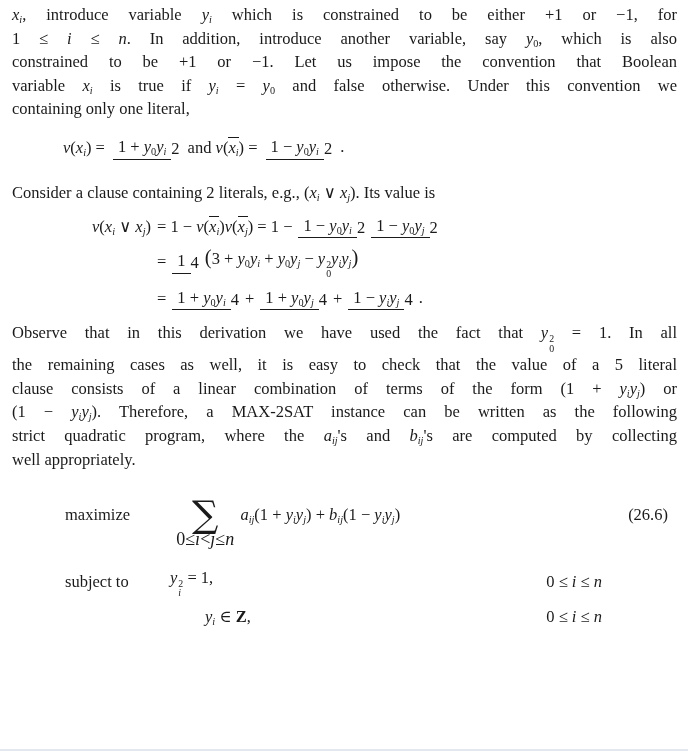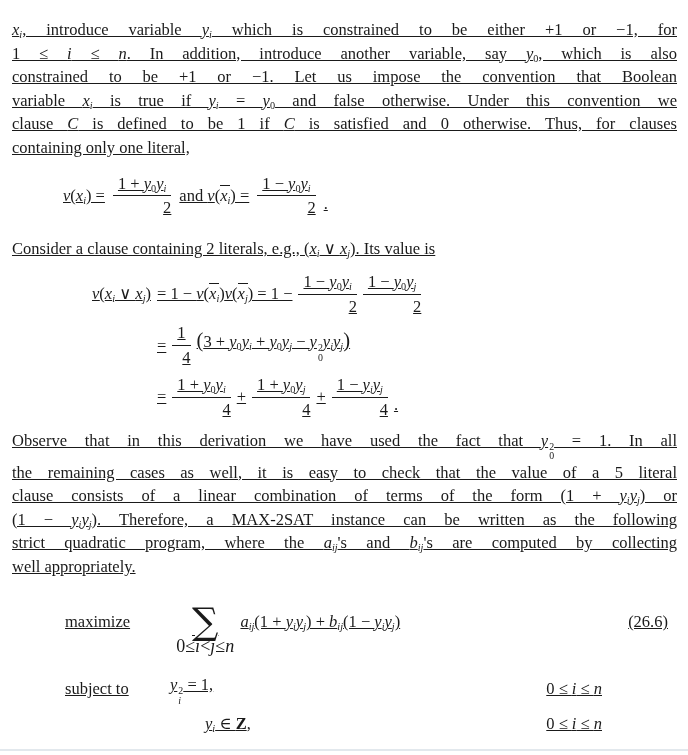--- a/index.html
+++ b/index.html
@@ -6,41 +6,41 @@
   html, body { width:688px; height:755px; }
   body {
     background:#ffffff;
     color:#1a1a1a;
     font-family:"Liberation Serif","DejaVu Serif",serif;
     font-size:16.5px;
     line-height:23.6px;
     position:relative;
     overflow:hidden;
   }
-  .page { position:absolute; inset:0; padding-top:18px;text-decoration:underline; }
+  .page { position:absolute; inset:0; padding-top:3px; }
 
   
   .para { padding:0 11px 0 12px; }
   .jline { text-align:justify; text-align-last:justify; }
   .lline { text-align:left; }
 
   i { font-style:italic; }
   b { font-weight:bold; }
   sub { font-size:0.62em; vertical-align:-0.28em; line-height:0; }
 
   
   .ov { display:inline-block; border-top:1.3px solid #1a1a1a; padding-top:1px; line-height:1.05; }
 
   
   .ss { display:inline-flex; flex-direction:column; align-items:flex-start;
         font-size:0.6em; line-height:0.95; vertical-align:-0.42em; margin-left:1px; }
   .ss span { display:block; }
 
   
-  .frac { display:inline-flex; flex-direction:column; align-items:flex-end; flex:none; }
+  .frac { display:inline-flex; align-items:flex-start; flex:none; }
   .frac .num { padding:0 5px 2px; border-bottom:1.2px solid #1a1a1a; line-height:1.2; white-space:nowrap; }
   .frac .den { padding-top:2px; line-height:1.2; }
 
   
   .eq1 { display:flex; align-items:center; margin:14px 0 0 63px; }
   .eq1 > * + * { margin-left:8px; }
 
   .consider { margin-top:19px; padding:0 11px 0 12px; }
 
   
@@ -75,21 +75,20 @@
 </head>
 <body style="background: rgb(255, 255, 255); color: rgb(26, 26, 26);">
 
 <div class="page">
 
   <div class="para">
     <div class="jline"><i>x<sub>i</sub></i>, introduce variable <i>y<sub>i</sub></i> which is constrained to be either +1 or −1, for</div>
     <div class="jline">1 ≤ <i>i</i> ≤ <i>n</i>. In addition, introduce another variable, say <i>y</i><sub>0</sub>, which is also</div>
     <div class="jline">constrained to be +1 or −1. Let us impose the convention that Boolean</div>
     <div class="jline">variable <i>x<sub>i</sub></i> is true if <i>y<sub>i</sub></i> = <i>y</i><sub>0</sub> and false otherwise. Under this convention we</div>
-    <div class="jline">clause <i>C</i> is defined to be 1 if <i>C</i> is satisfied and 0 otherwise. Thus, for clauses</div>
     <div class="lline">containing only one literal,</div>
   </div>
 
   <div class="eq1">
     <span><i>v</i>(<i>x<sub>i</sub></i>) =</span>
     <span class="frac">
       <span class="num">1 + <i>y</i><sub>0</sub><i>y<sub>i</sub></i></span>
       <span class="den">2</span>
     </span>
     <span>and <i>v</i>(<span class="ov"><i>x<sub>i</sub></i></span>) =</span>

